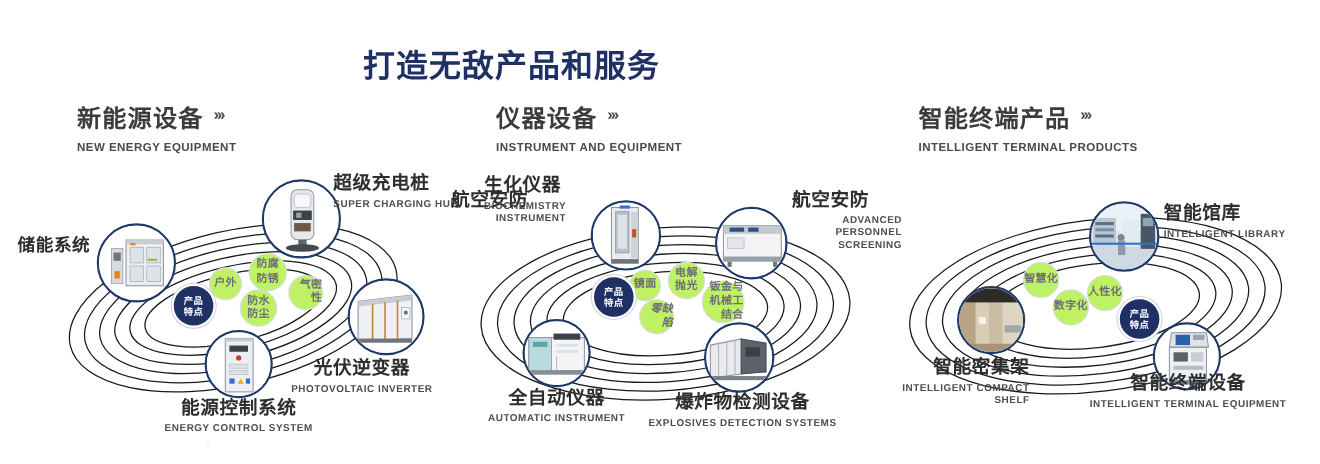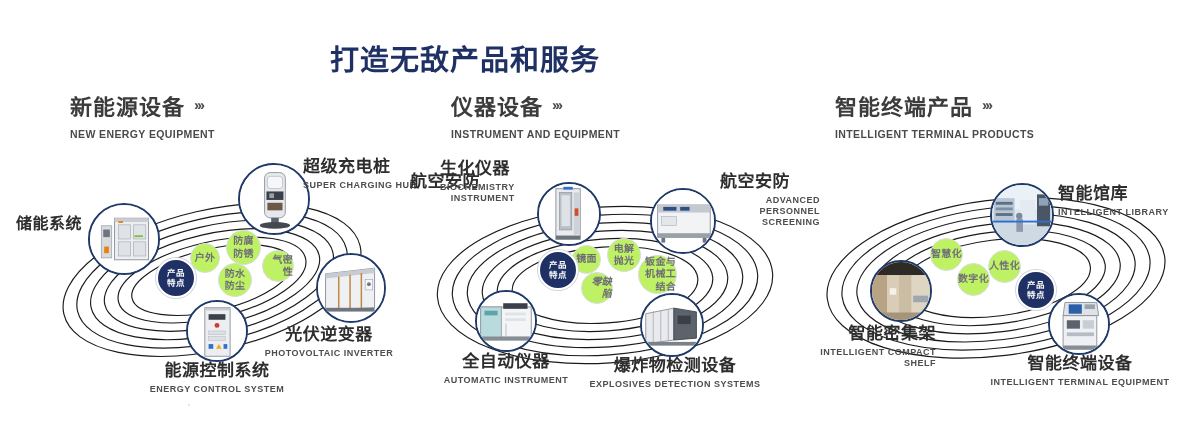--- a/index.html
+++ b/index.html
@@ -452,21 +452,21 @@
         <rect x="14" y="22" width="36" height="36" fill="#eef0f3" stroke="#8d939b" stroke-width="1"></rect>
         <polygon points="16,8 50,8 52,22 14,22" fill="#dfe3e8" stroke="#8d939b" stroke-width="1"></polygon>
         <rect x="20" y="10" width="14" height="10" fill="#2b5fa8"></rect>
         <rect x="37" y="10" width="11" height="5" fill="#9aa3ad"></rect>
         <rect x="18" y="27" width="14" height="9" fill="#5b626b"></rect>
         <rect x="35" y="27" width="12" height="9" fill="#c9ced5"></rect>
         <rect x="18" y="40" width="29" height="4" fill="#b6bcc4"></rect>
         <rect x="14" y="54" width="36" height="4" fill="#878d95"></rect>
       </svg>
     </div>
-    <div class="nlabel center" style="left:185px; top:205px; width:190px;">
+    <div class="nlabel center" style="left:185px; top:190px; width:190px;">
       <div class="cn" style="font-size:17px;">智能终端设备</div>
       <div class="en">INTELLIGENT TERMINAL EQUIPMENT</div>
     </div>
 
     <div class="feat" style="left:130px; top:88px; width:33px; height:33px;">智慧化</div>
     <div class="feat" style="left:157px; top:113px; width:33px; height:33px;">数字化</div>
     <div class="feat" style="left:188px; top:100px; width:33px; height:33px;">人性化</div>
     <div class="core" style="left:216px; top:120px; width:40px; height:40px;">产品
 特点</div>
   </div>

